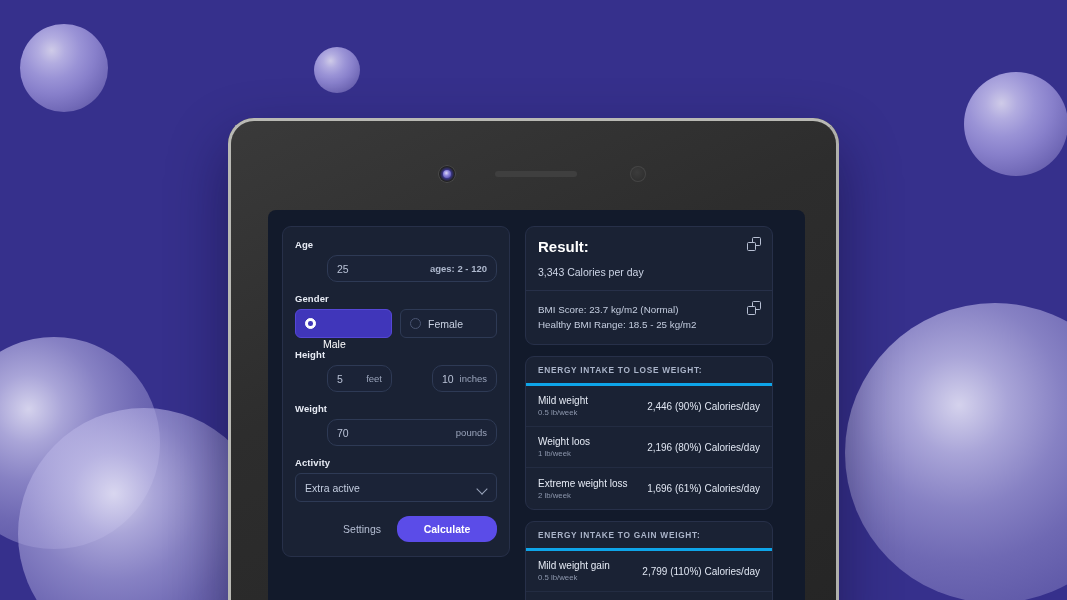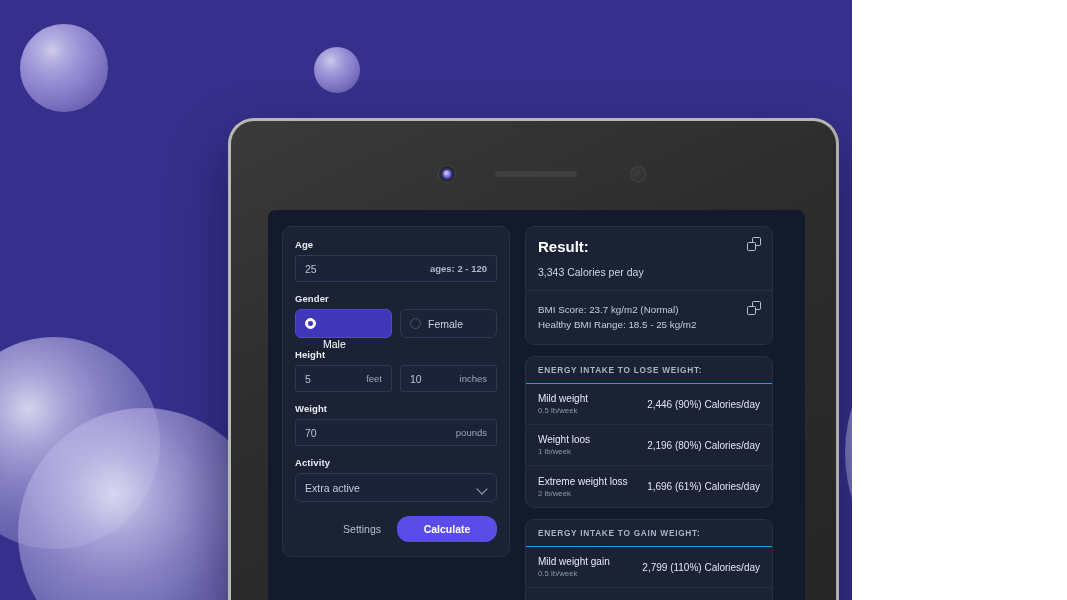--- a/index.html
+++ b/index.html
@@ -6,21 +6,21 @@
 
   html, body {
     width: 1067px;
     height: 600px;
     overflow: hidden;
     font-family: "Liberation Sans", sans-serif;
   }
 
   #stage {
     position: relative;
-    width: 852px;
+    width: 1067px;
     height: 600px;
     background: #36308c;
     overflow: hidden;
   }
 
   
   .sphere {
     position: absolute;
     border-radius: 50%;
     pointer-events: none;
@@ -155,24 +155,25 @@
     margin-bottom: 5px;
     letter-spacing: .1px;
   }
   .group { margin-bottom: 11px; }
   .group:last-child { margin-bottom: 0; }
 
   .input-box {
     height: 27px;
     background: #1b2337;
     border: 1px solid #2e3a55;
-    border-radius: 3px;
+    border-radius: 10px;
     display: flex;
     align-items: center;
     padding: 0 9px;
+    margin-left: 32px;
   }
   .input-val {
     color: #b9c2d6;
     font-size: 10.5px;
     flex: 1;
   }
   .input-suffix {
     color: #aeb8cd;
     font-size: 9.5px;
     font-weight: bold;
@@ -332,21 +333,21 @@
     background: #1a2234;
   }
 
   
   .table-head {
     padding: 8px 12px;
     color: #aab4c9;
     font-size: 8.3px;
     font-weight: bold;
     letter-spacing: .72px;
-    border-bottom: 1px solid #0ea5e9;
+    border-bottom: 3px solid #0ea5e9;
   }
   .trow {
     display: flex;
     align-items: center;
     padding: 8px 12px;
     border-bottom: 1px solid #232c42;
     min-height: 41px;
   }
   .trow:last-child { border-bottom: none; }
   .trow-left { flex: 1; }

